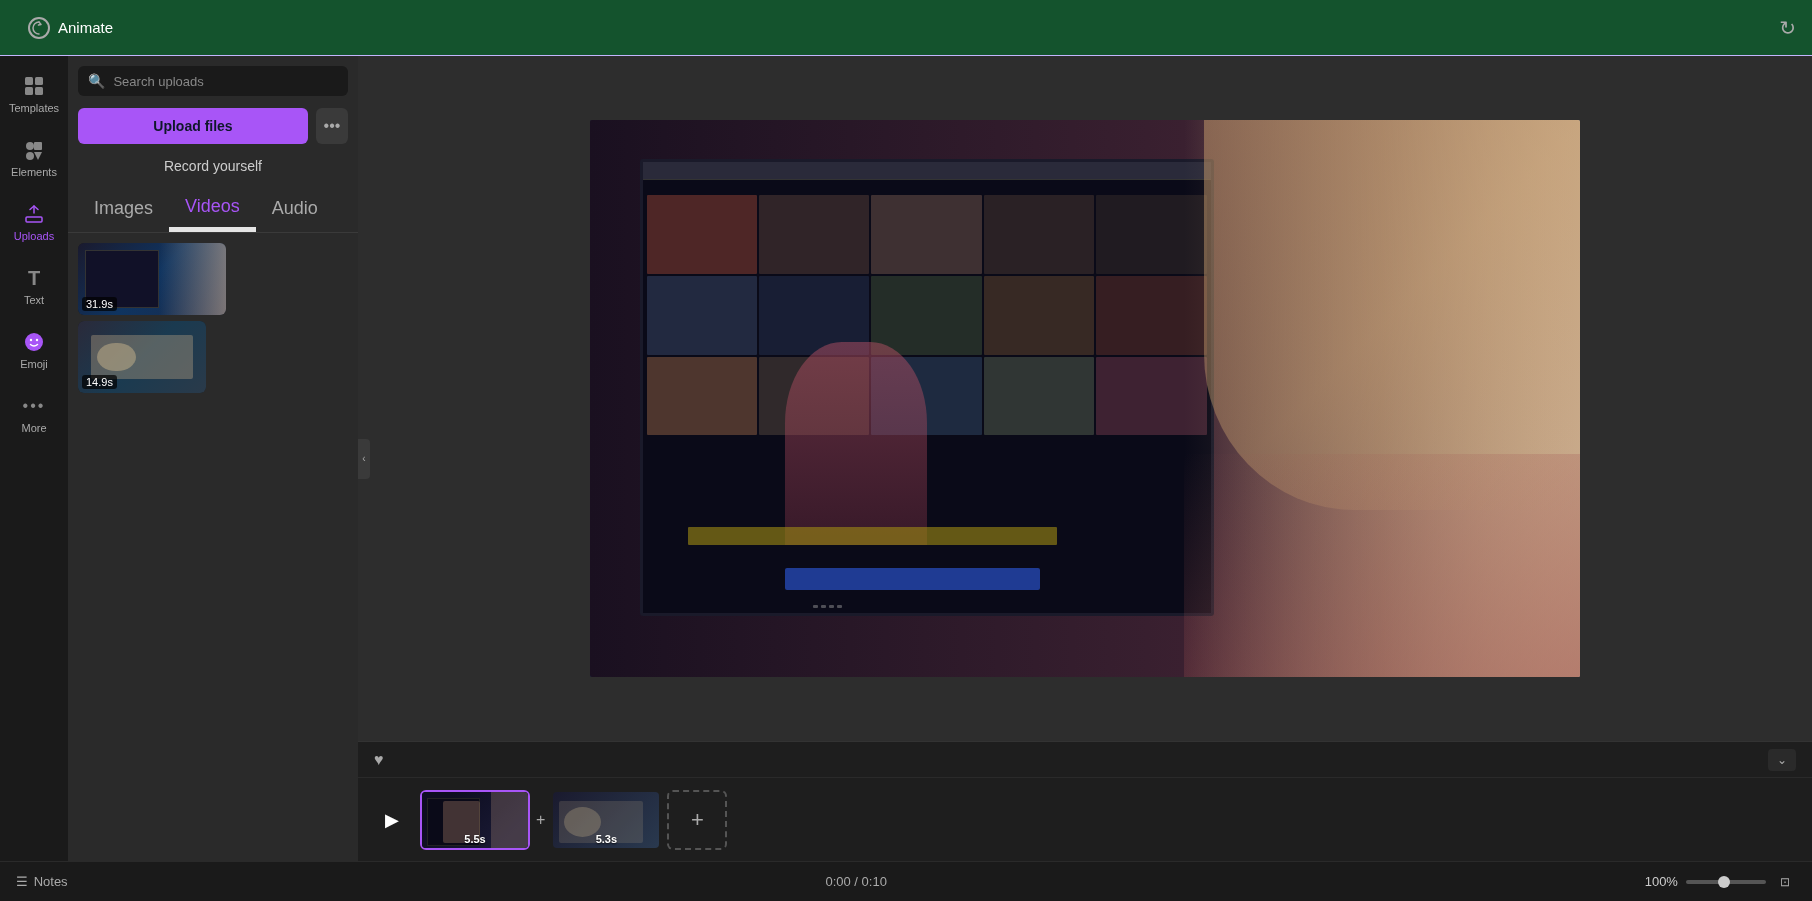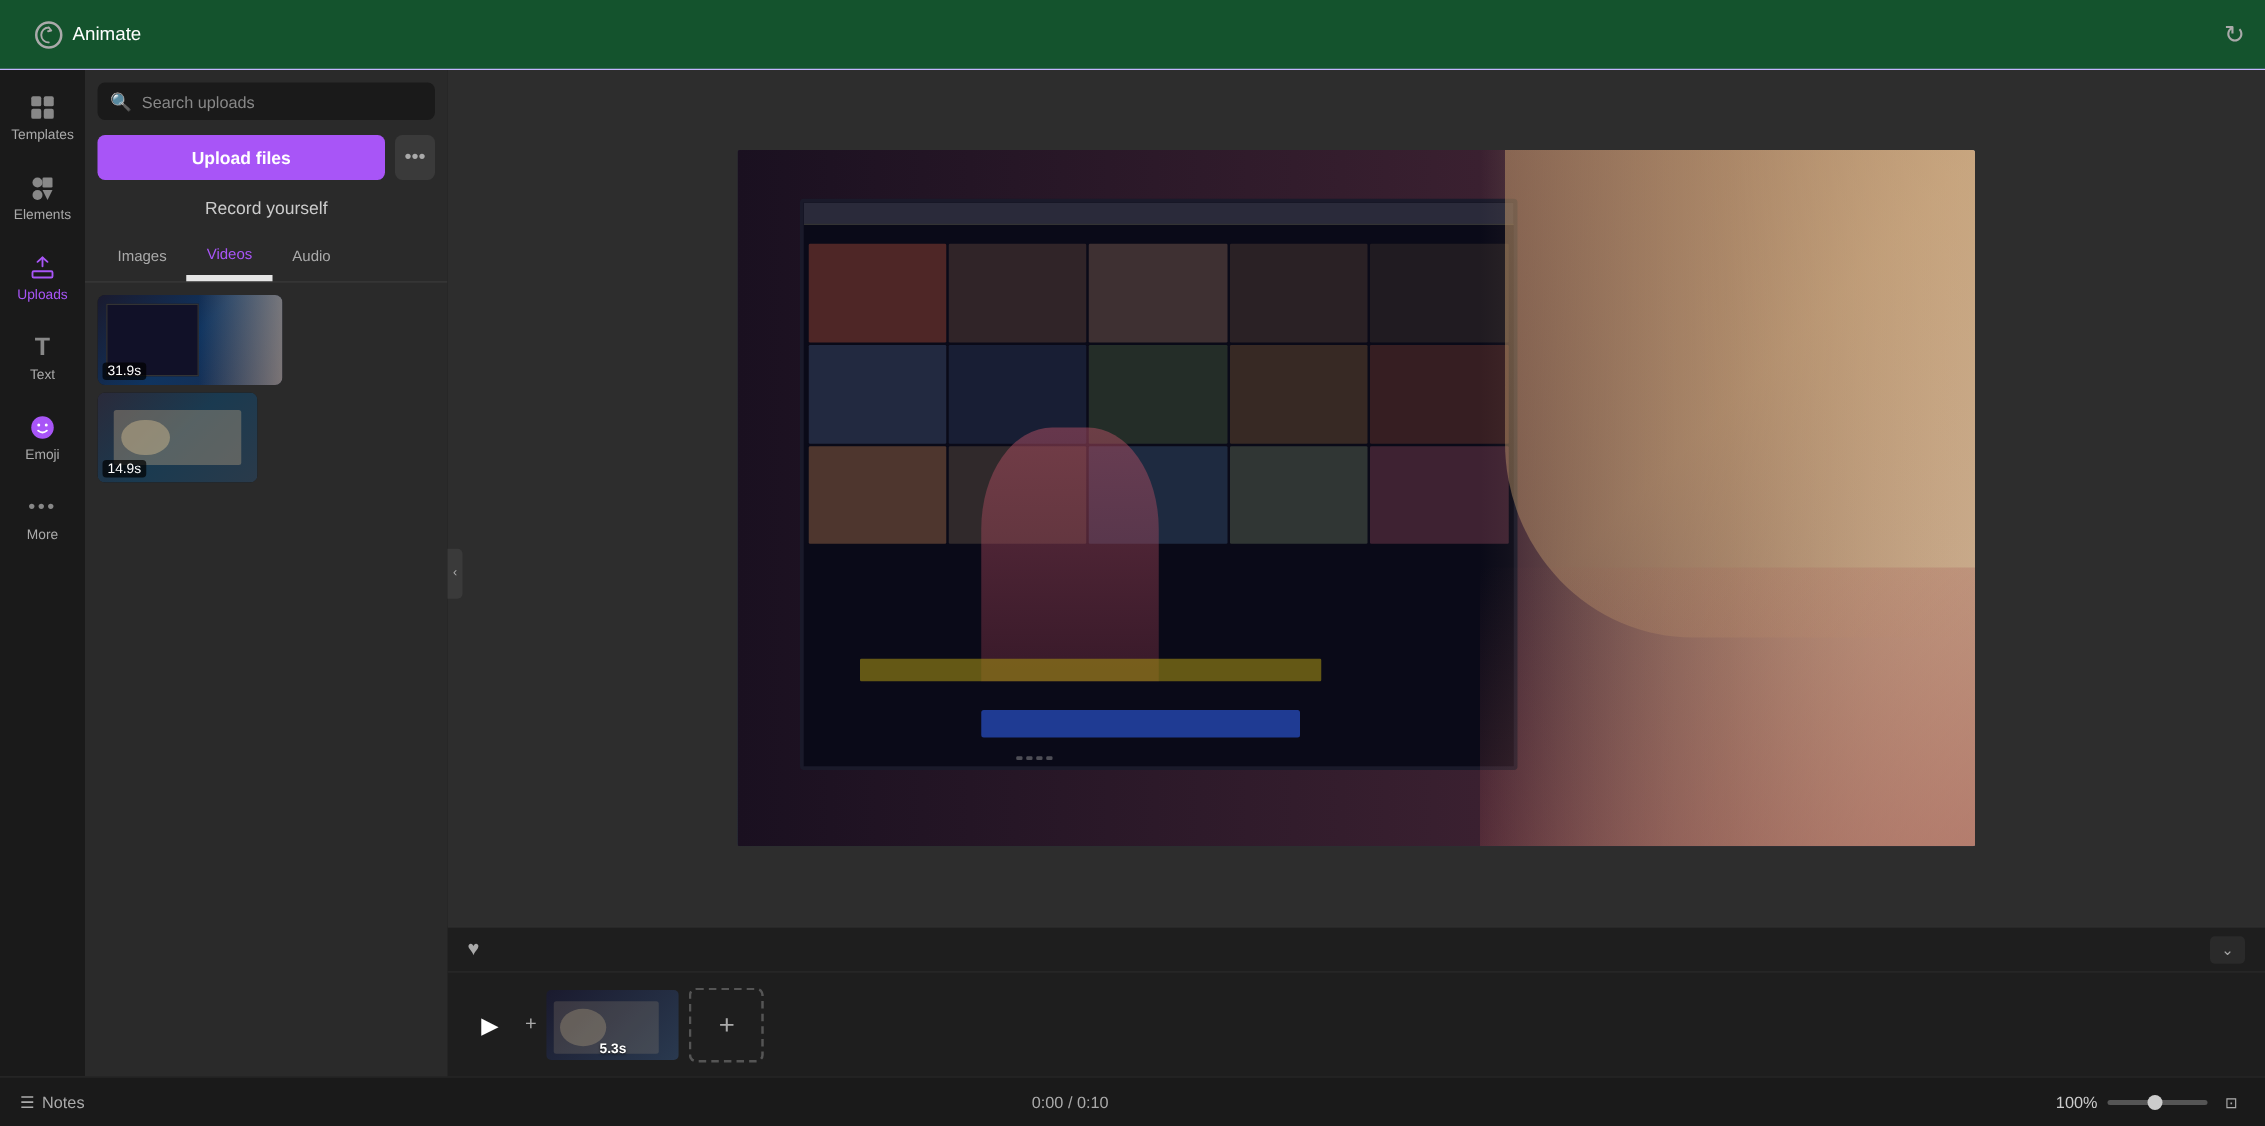--- a/index.html
+++ b/index.html
@@ -119,21 +119,21 @@
 
     .upload-files-row {
       display: flex;
       align-items: center;
       padding: 6px 10px;
       gap: 8px;
     }
     .upload-btn {
       flex: 1;
       background: #a855f7;
-      color: #ffffff;
+      color: #0f172a;
       border: none;
       border-radius: 6px;
       padding: 10px 0;
       font-size: 14px;
       font-weight: 600;
       cursor: pointer;
     }
     .upload-more-btn {
       width: 32px;
       height: 36px;
@@ -162,21 +162,21 @@
     }
 
     .media-tabs {
       display: flex;
       border-bottom: 1px solid #3a3a3a;
       padding: 0 10px;
     }
     .media-tab {
       padding: 10px 16px;
       color: #aaa;
-      font-size: 12px;
+      font-size: 18px;
       cursor: pointer;
       border-bottom: 2px solid transparent;
       background: none;
       border-top: none;
       border-left: none;
       border-right: none;
     }
     .media-tab.active {
       color: #a855f7;
       border-bottom: 5px solid #e5e5e5;
@@ -619,20 +619,29 @@
         <button class="expand-timeline-btn">
           <span>⌄</span>
         </button>
       </div>
       <div class="timeline-content">
         <button class="play-btn-timeline">
           <span>▶</span>
         </button>
         <div class="clip-track">
 
+          <div class="clip-item active" style="width:110px;">
+            <div class="clip-thumb-dark" style="width:100%;height:100%;min-height:60px;background:linear-gradient(135deg,#0d0d20,#1a1a35);position:relative;">
+              <div style="position:absolute;right:0;top:0;bottom:0;width:35%;background:rgba(200,160,130,0.25);"></div>
+              <div style="position:absolute;left:5%;top:10%;width:50%;height:80%;background:#0a0a18;border:1px solid #222;"></div>
+            </div>
+            <div class="clip-duration">
+              <span>5.5s</span>
+            </div>
+          </div>
           <span class="plus-between">+</span>
 
           <div class="clip-item" style="width:110px;">
             <div style="width:100%;min-height:60px;height:100%;background:linear-gradient(135deg,#1a1a2e,#2a3a50);position:relative;">
               <div style="position:absolute;left:5%;top:15%;width:80%;height:70%;background:rgba(180,160,130,0.2);border-radius:2px;"></div>
               <div style="position:absolute;left:10%;top:25%;width:35%;height:50%;background:rgba(200,180,140,0.3);border-radius:50%;"></div>
             </div>
             <div class="clip-duration">
               <span>5.3s</span>
             </div>

